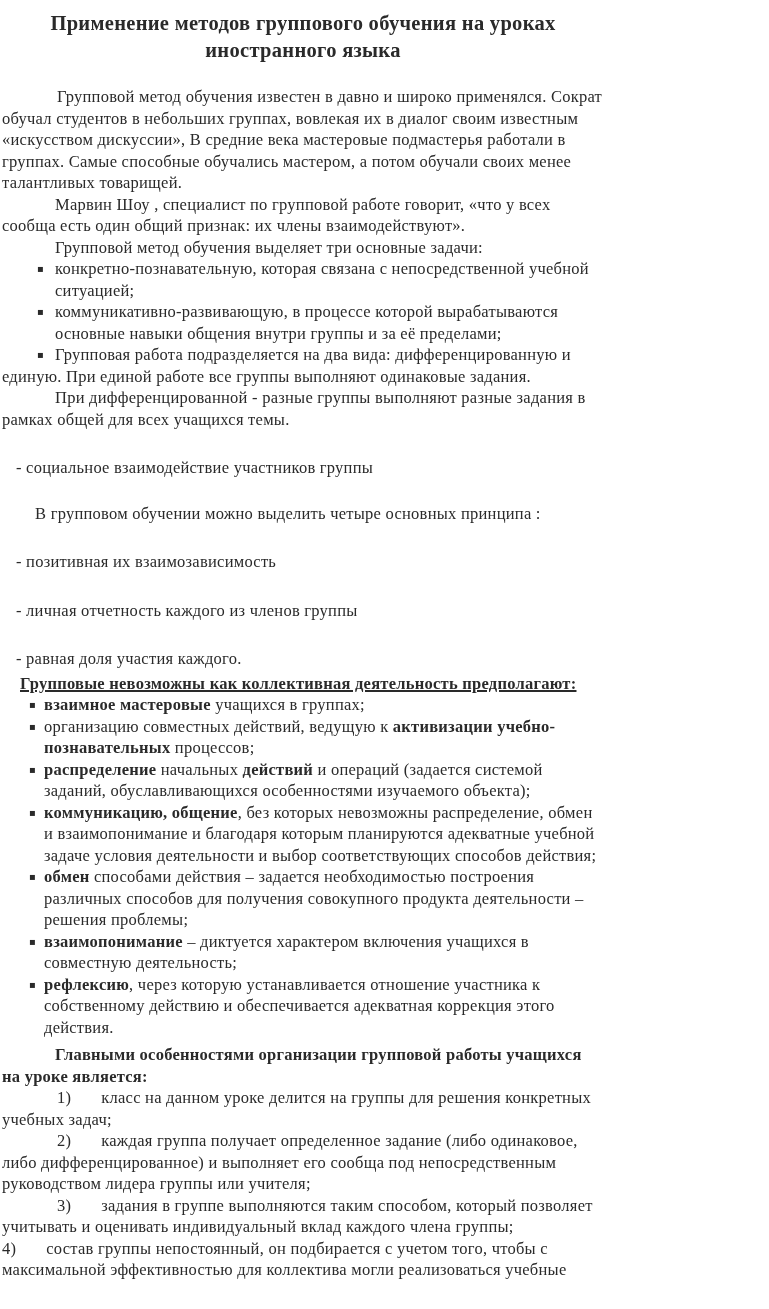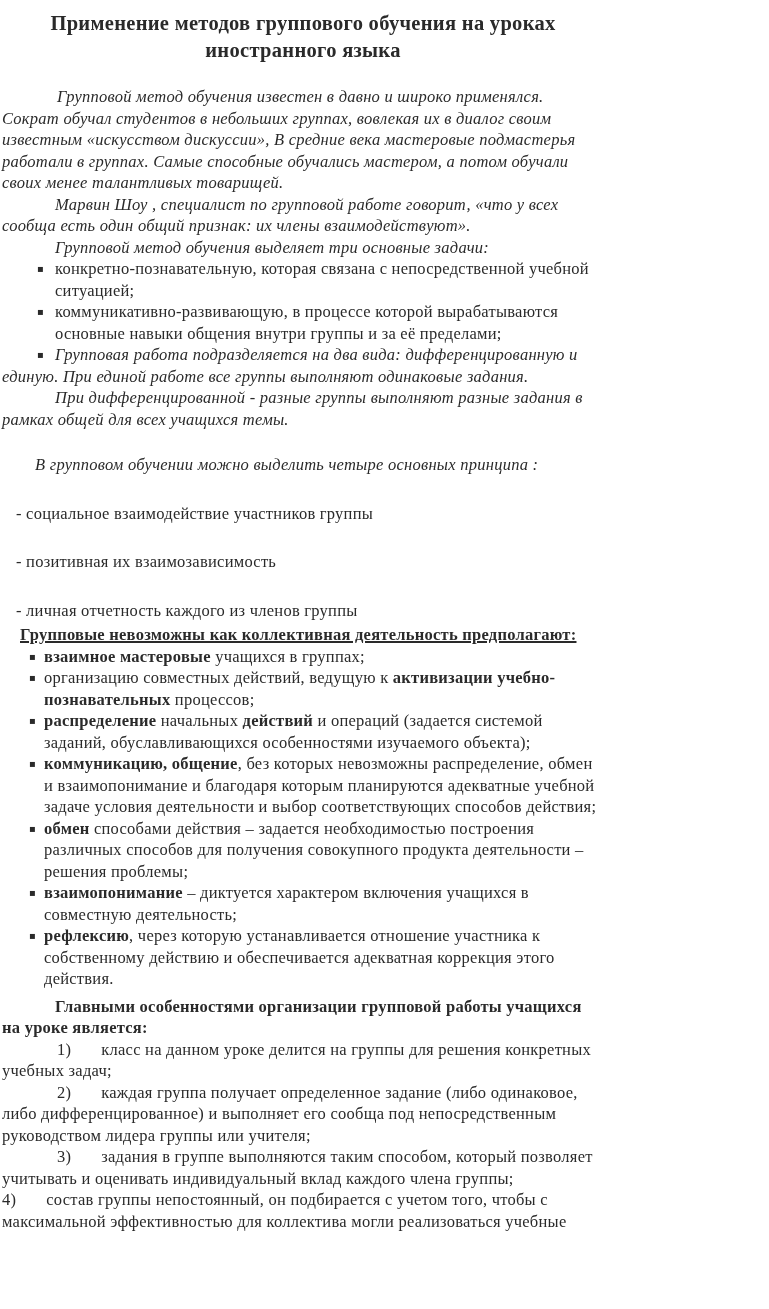--- a/index.html
+++ b/index.html
@@ -10,21 +10,21 @@
     font-size:16.5px;line-height:21.5px;letter-spacing:0.25px;
     padding:8px 4px 0 2px;overflow:hidden;
     filter:blur(0.3px);
   }
   .title{
     font-weight:bold;font-size:20.5px;line-height:27px;letter-spacing:0.3px;
     text-align:center;margin:2px 0 22px 0;
   }
   .title span{display:block;}
   .blk{margin:0;}
-  .para{text-indent:55px;font-style:italic;}
+  .para{text-indent:55px;}
   .bold-para{font-weight:bold;text-indent:53px;margin-top:6px;}
   .gap-top{margin-top:24px;}
   .dash{padding-left:14px;margin-top:27px;text-indent:0;}
   .heading{padding-left:18px;margin-top:3px;text-indent:0;}
   .b{font-weight:bold;}
   .u{text-decoration:underline;text-decoration-thickness:1.5px;}
   .bullet{position:relative;text-indent:0;}
   .bullet.l1{padding-left:53px;}
   .bullet.l2{padding-left:42px;}
   .bullet .bg{
@@ -47,24 +47,25 @@
   </div>
   <div id="doc-body">
       <div class="blk para" style="text-indent: 55px;"><span>Групповой метод обучения известен в  давно и широко применялся.  Сократ обучал студентов в небольших группах, вовлекая их в диалог своим известным «искусством дискуссии», В средние века мастеровые подмастерья работали в группах. Самые способные обучались мастером, а потом обучали своих менее талантливых товарищей.</span></div>
       <div class="blk para" style="text-indent: 53px;"><span>Марвин Шоу , специалист по групповой работе говорит, «что у всех сообща есть один общий признак: их члены взаимодействуют».</span></div>
       <div class="blk para" style="text-indent: 53px;"><span>Групповой метод обучения выделяет три основные задачи:</span></div>
       <div class="blk bullet l1"><span class="bg">▪</span><span>конкретно-познавательную, которая связана с непосредственной учебной ситуацией;</span></div>
       <div class="blk bullet l1"><span class="bg">▪</span><span>коммуникативно-развивающую, в процессе которой вырабатываются основные навыки общения внутри группы и за её пределами;</span></div>
       <div class="blk bullet l1"><span class="bg">▪</span></div>
       <div class="blk para" style="text-indent: 53px;"><span>Групповая работа подразделяется на два вида: дифференцированную и единую. При единой работе все группы выполняют одинаковые задания.</span></div>
       <div class="blk para" style="text-indent: 53px;"><span>При дифференцированной - разные группы выполняют разные задания в рамках общей для всех учащихся темы.</span></div>
+      <div class="blk dash"><span>- социальное взаимодействие участников группы</span></div>
       <div class="blk para gap-top" style="text-indent: 33px;"><span>В групповом обучении можно выделить четыре основных принципа :</span></div>
-      <div class="blk dash"><span>- социальное взаимодействие участников группы</span></div>
       <div class="blk dash"><span>- позитивная их взаимозависимость</span></div>
       <div class="blk dash"><span>- личная отчетность каждого из членов группы</span></div>
+      <div class="blk dash"><span>- равная доля участия каждого.</span></div>
       <div class="blk heading"><span class="b u">Групповые невозможны как коллективная деятельность предполагают:</span></div>
       <div class="blk bullet l2"><span class="bg">▪</span><span class="b">взаимное мастеровые</span><span> учащихся в группах;</span></div>
       <div class="blk bullet l2"><span class="bg">▪</span><span>организацию совместных действий, ведущую к </span><span class="b">активизации учебно-познавательных</span><span> процессов;</span></div>
       <div class="blk bullet l2"><span class="bg">▪</span><span class="b">распределение</span><span> начальных </span><span class="b">действий</span><span> и операций (задается системой заданий, обуславливающихся особенностями изучаемого объекта);</span></div>
       <div class="blk bullet l2"><span class="bg">▪</span><span class="b">коммуникацию, общение</span><span>, без которых невозможны распределение, обмен и взаимопонимание и благодаря которым планируются адекватные учебной задаче условия деятельности и выбор соответствующих способов действия;</span></div>
       <div class="blk bullet l2"><span class="bg">▪</span><span class="b">обмен</span><span> способами действия – задается необходимостью построения различных способов для получения совокупного продукта деятельности – решения проблемы;</span></div>
       <div class="blk bullet l2"><span class="bg">▪</span><span class="b">взаимопонимание</span><span> – диктуется характером включения учащихся в совместную деятельность;</span></div>
       <div class="blk bullet l2"><span class="bg">▪</span><span class="b">рефлексию</span><span>, через которую устанавливается отношение  участника к собственному действию и обеспечивается адекватная коррекция этого действия.</span></div>
       <div class="blk bold-para"><span class="b">Главными особенностями организации групповой работы учащихся  на уроке является:</span></div>
       <div class="blk numbered"><span>1)</span><span class="numtab"></span><span>класс на данном уроке делится на группы для решения конкретных  учебных задач;</span></div>

